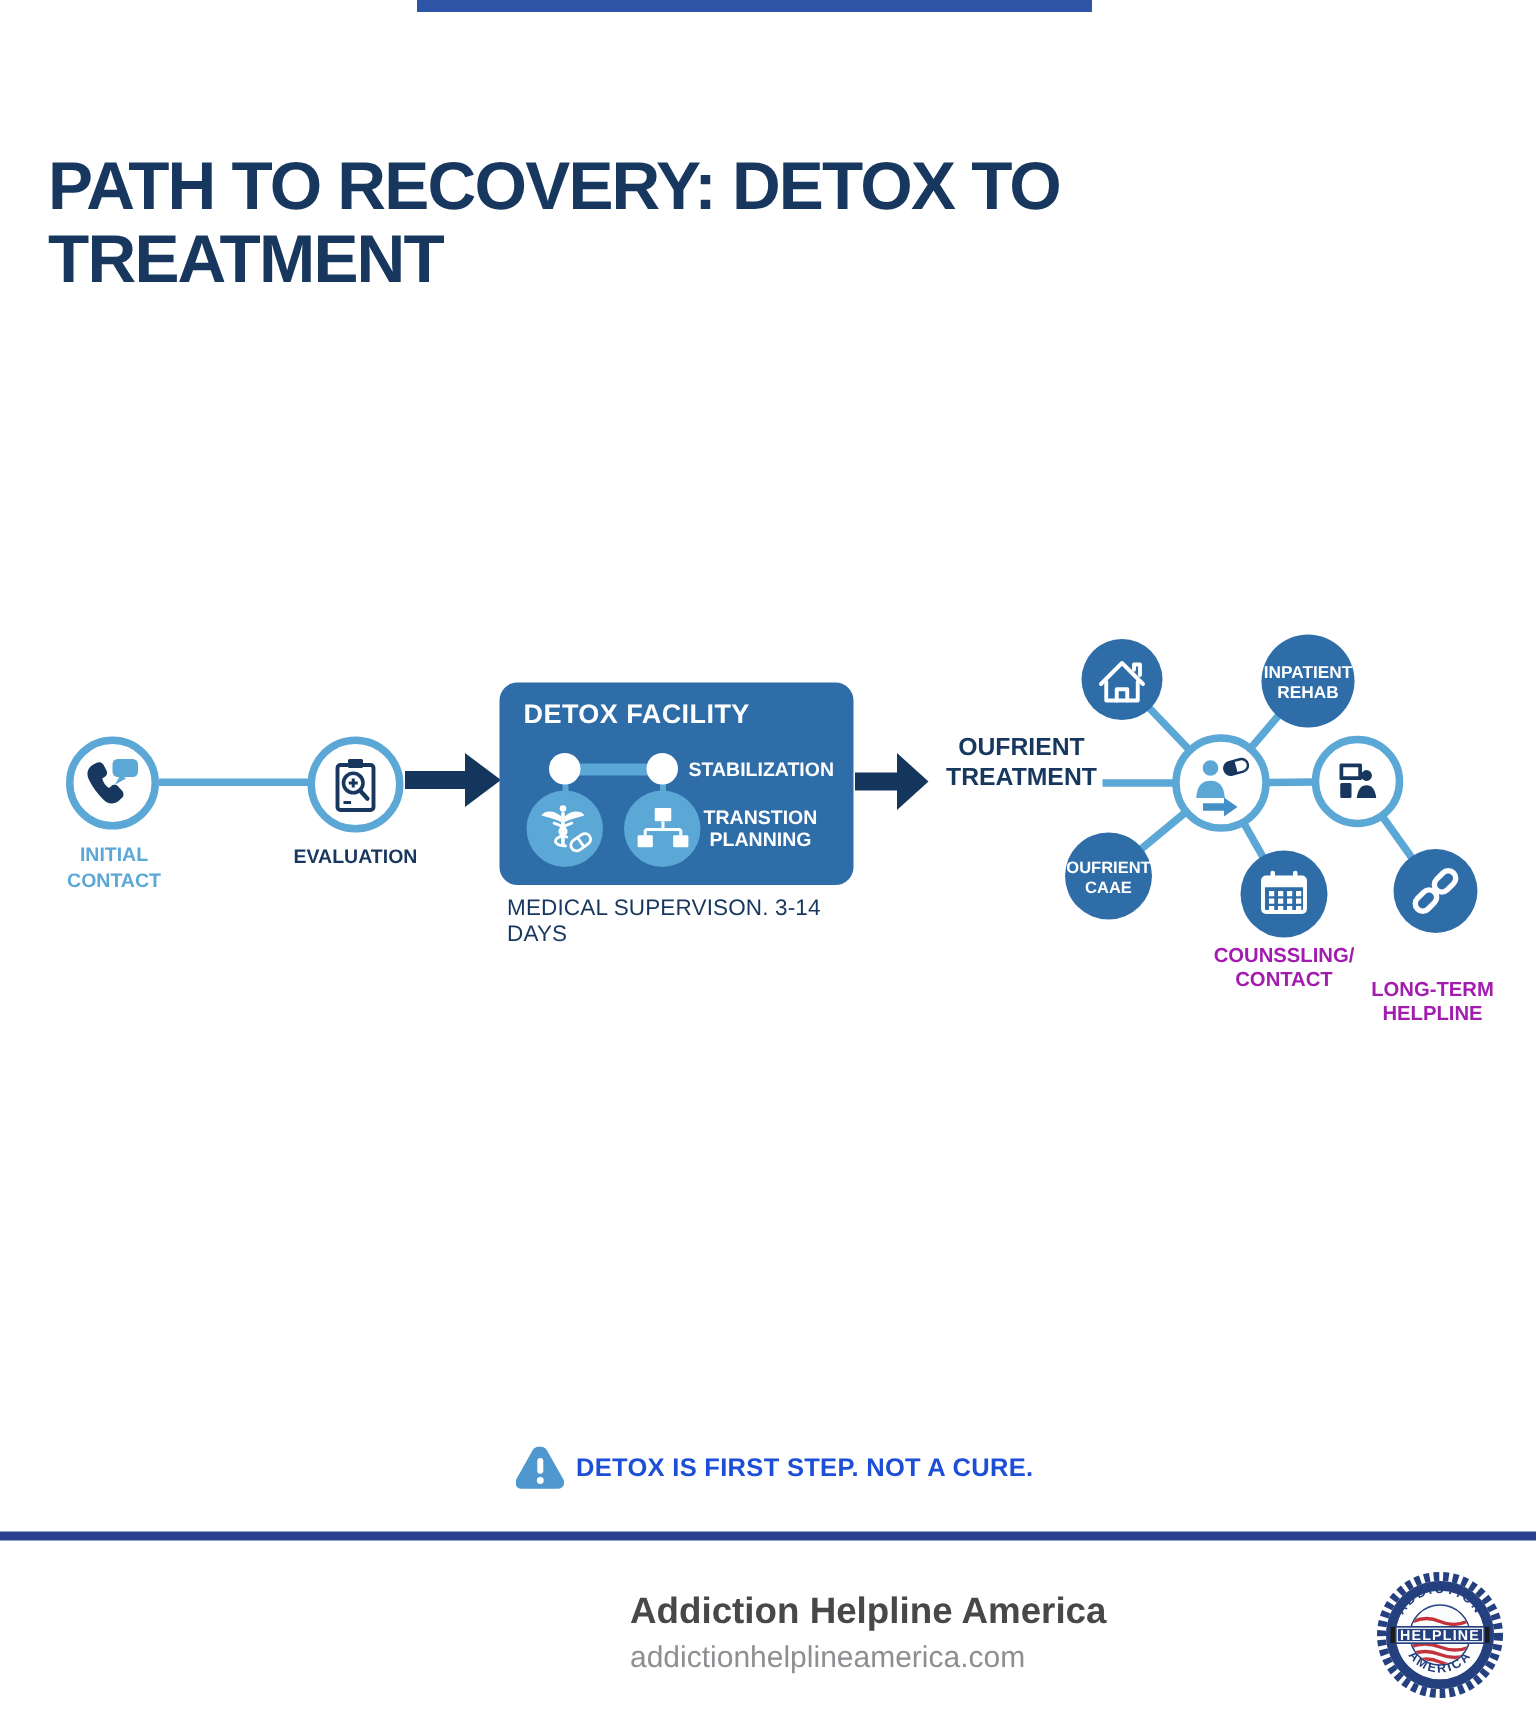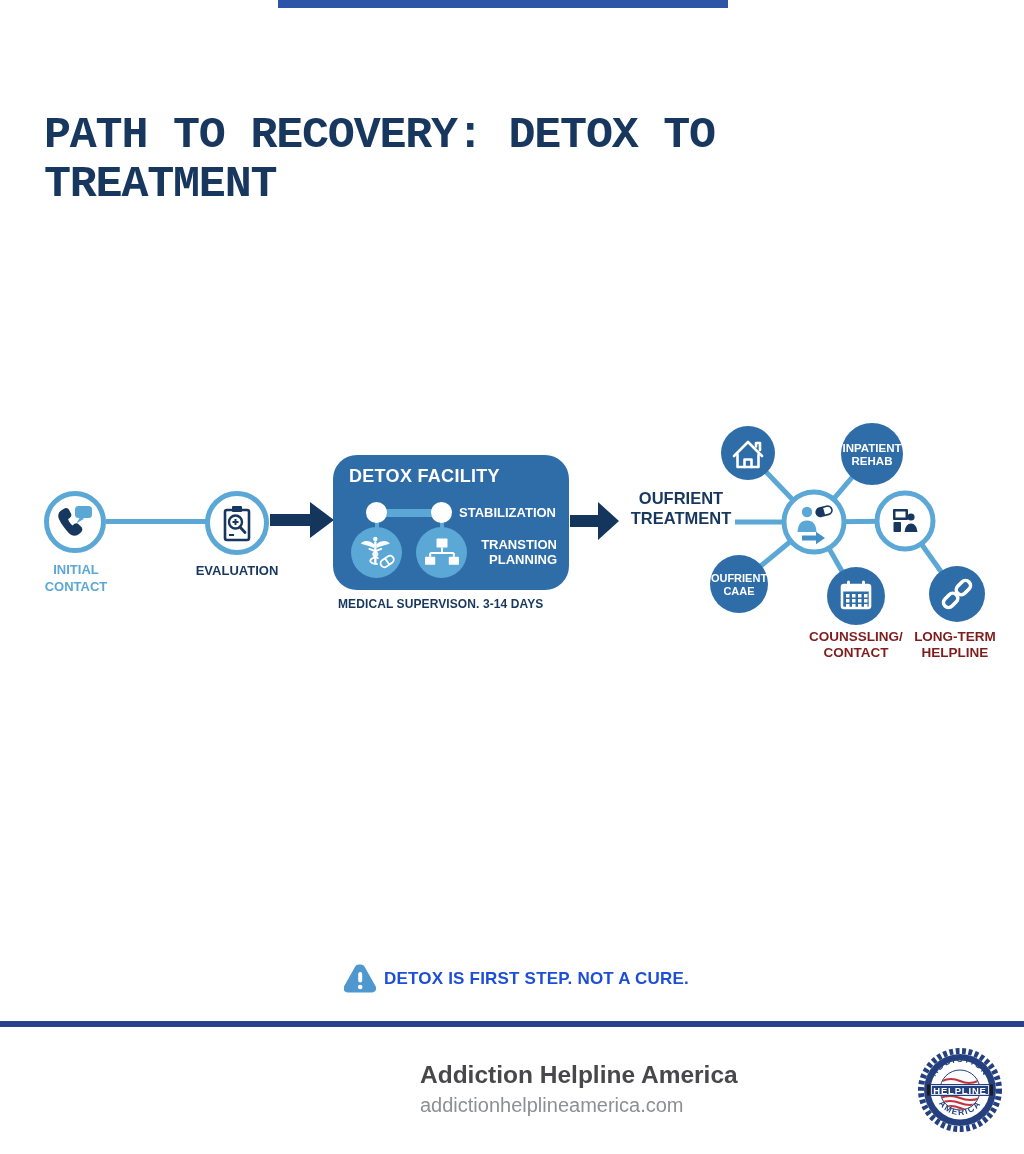--- a/index.html
+++ b/index.html
@@ -14,55 +14,55 @@
   .title span{display:block;}
   
   .ring-circle{box-sizing:border-box;background:#fff;border:5px solid #5ba7d6;border-radius:50%;
                display:flex;align-items:center;justify-content:center;}
   .node-label{font-weight:bold;font-size:13px;line-height:1.3;text-align:center;}
   .node-label span{display:block;}
   .lbl-lightblue{color:#5ba7d6;}
   .lbl-navy{color:#17375e;}
   .connector{background:#5ba7d6;height:5px;}
   
-  .detox-box{left:333px;top:455px;width:236px;height:135px;background:#2e6da8;border-radius:24px;}
+  .detox-box{left:333px;top:455px;width:236px;height:135px;background:#2e6da8;border-radius:12px;}
   .detox-title{position:absolute;left:16px;top:11px;color:#fff;font-weight:bold;font-size:18px;letter-spacing:.3px;}
   .tl-bar{position:absolute;left:43px;top:54px;width:66px;height:8px;background:#5ba7d6;}
   .tl-stem{position:absolute;width:4px;height:13px;background:#5ba7d6;top:63px;}
   .tl-dot{position:absolute;top:47px;width:21px;height:21px;background:#fff;border-radius:50%;}
   .icon-circle{position:absolute;top:72px;width:51px;height:51px;background:#5ba7d6;border-radius:50%;
                display:flex;align-items:center;justify-content:center;}
   .detox-step1{position:absolute;left:126px;top:50px;width:108px;color:#fff;font-weight:bold;font-size:13px;}
   .detox-step2{position:absolute;left:124px;top:82px;width:100px;color:#fff;font-weight:bold;
-               font-size:13px;line-height:1.18;text-align:right;}
+               font-size:13px;line-height:1.18;text-align:center;}
   .detox-step2 span{display:block;}
-  .detox-caption{left:338px;top:597px;width:250px;color:#17375e;font-weight:bold;font-size:12px;letter-spacing:.1px;}
+  .detox-caption{left:338px;top:597px;width:250px;color:#17375e;font-weight:normal;font-size:15px;letter-spacing:.1px;}
   
   .ongoing-label{left:620px;top:489px;width:122px;text-align:center;color:#17375e;
                  font-weight:bold;font-size:16.5px;line-height:1.2;}
   .ongoing-label span{display:block;}
-  .sat-label{width:130px;text-align:center;color:#7f1d1d;font-weight:bold;font-size:13.5px;line-height:1.2;}
+  .sat-label{width:130px;text-align:center;color:#a21caf;font-weight:bold;font-size:13.5px;line-height:1.2;}
   .sat-label span{display:block;}
   
   .warning-text{left:384px;top:969px;color:#1d4ed8;font-weight:bold;font-size:17px;letter-spacing:.2px;}
   
   .divider{left:0;top:1021px;width:1024px;height:6px;background:#27418f;}
   .footer-text{left:420px;top:1062px;width:481px;text-align:left;}
   .footer-brand{color:#48484a;font-weight:bold;font-size:24.5px;line-height:1.1;}
   .footer-site{color:#8d8f92;font-size:20px;line-height:1.3;margin-top:3px;}
   svg text{font-family:"Liberation Sans",sans-serif;}
 </style>
 </head>
 <body>
 
 <div class="stage">
 
   <div class="abs top-strip"></div>
 
-  <h1 class="abs title" style="margin:12px;font-family:Liberation Mono, monospace;">
+  <h1 class="abs title" style="margin:0;">
     <span>PATH TO RECOVERY: DETOX TO</span>
     <span>TREATMENT</span>
   </h1>
 
   <div class="abs ring-circle" style="left:44px;top:491px;width:62px;height:62px;">
     <svg width="40" height="36" viewBox="0 0 40 36">
       <rect x="20" y="2" width="17" height="12" rx="3.5" fill="#5ba7d6"></rect>
       <path d="M25,13 l-3.4,6.2 7.6,-4.4 z" fill="#5ba7d6"></path>
       <path d="M4.2,15.6 c-2,-3.9 -0.7,-8 3,-9.9 l2.3,-1.2 c1.7,-0.9 3.7,-0.2 4.6,1.5 l1.9,3.6 c0.8,1.6 0.2,3.5 -1.3,4.4 l-1.6,1 c0.7,2.6 2.3,4.9 4.6,6.4 l1.4,-1.3 c1.3,-1.2 3.3,-1.1 4.5,0.1 l2.8,2.9 c1.3,1.4 1.2,3.5 -0.1,4.8 l-1.9,1.8 c-3,2.8 -7.7,2.5 -10.4,-0.5 c-4.3,-4.5 -7.7,-9.1 -9.8,-13.6 z" fill="#17375e"></path>
     </svg>
@@ -229,21 +229,21 @@
         </g>
         <path d="M112,125.5 h14 v-3.8 l9,6.3 -9,6.3 v-3.8 h-14 z" fill="#4390c9"></path>
       </g>
     </g>
   </svg>
 
   <div class="abs sat-label" style="left:791px;top:629px;">
     <span>COUNSSLING/</span>
     <span>CONTACT</span>
   </div>
-  <div class="abs sat-label" style="left:890px;top:629px;">
+  <div class="abs sat-label" style="left:890px;top:652px;">
     <span>LONG-TERM</span>
     <span>HELPLINE</span>
   </div>
 
   <svg class="abs" style="left:344px;top:963px;" width="32" height="32" viewBox="0 0 32 32">
     <path d="M16,1.5 c1.6,0 3.1,0.9 3.9,2.3 l11,19.5 c1.6,2.8 -0.4,6.2 -3.6,6.2 H3 c-3.2,0 -5.2,-3.4 -3.6,-6.2 l11,-19.5 c0.8,-1.4 2.3,-2.3 3.9,-2.3 z" transform="translate(0.7,0)" fill="#4f97cf"></path>
     <rect x="14.2" y="9" width="4" height="10.5" rx="2" fill="#fff"></rect>
     <circle cx="16.2" cy="24" r="2.3" fill="#fff"></circle>
   </svg>
   <div class="abs warning-text">DETOX IS FIRST STEP. NOT A CURE.</div>

